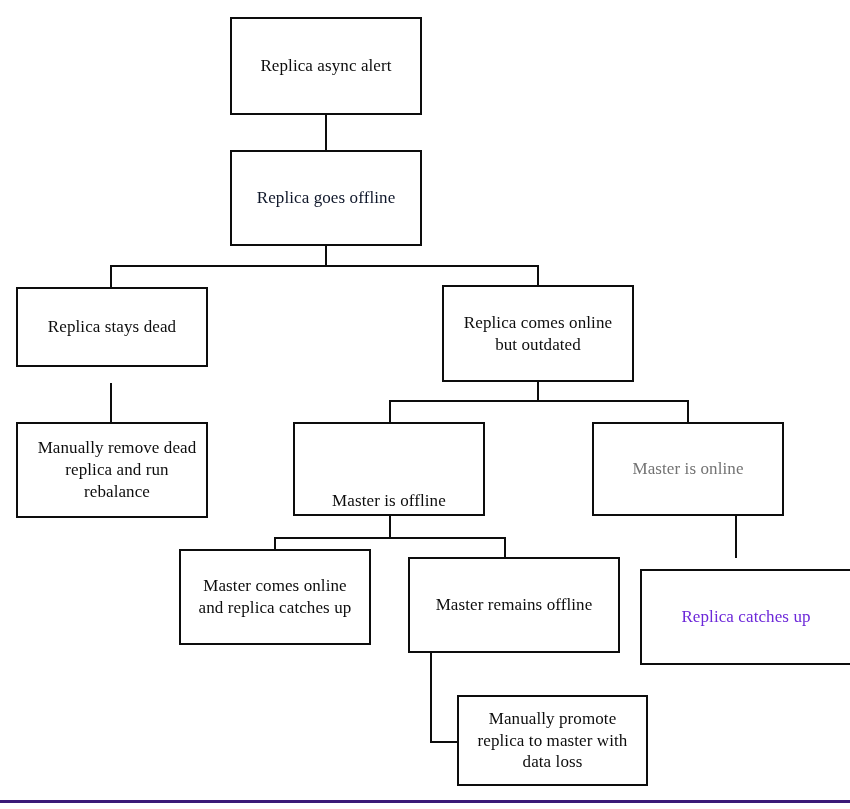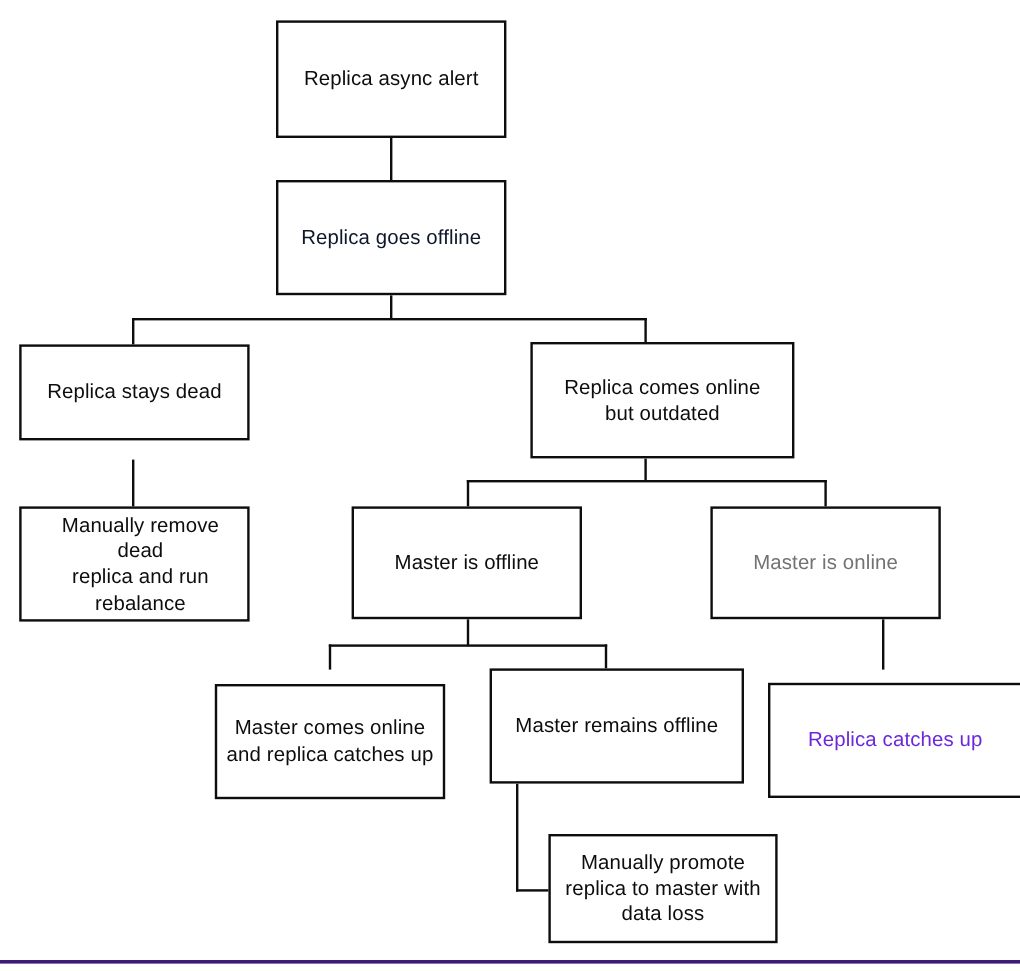--- a/index.html
+++ b/index.html
@@ -9,20 +9,21 @@
   }
   body {
     font-family: "Liberation Sans", sans-serif;
   }
   #canvas {
     position: relative;
     width: 850px;
     height: 809px;
     background: #ffffff;
     overflow: hidden;
+    font-family: Liberation Serif, serif;
   }
   .node {
     position: absolute;
     box-sizing: border-box;
     border: 2px solid #0d0d0d;
     background: #ffffff;
     display: flex;
     align-items: center;
     justify-content: center;
     text-align: center;
@@ -87,40 +88,40 @@
   </div>
 
   <div class="node" style="left: 230px; top: 150px; width: 192px; height: 96px; border-color: rgb(13, 13, 13); color: #0f172a;">
     <span class="label">Replica goes offline</span>
   </div>
 
   <div class="node" style="left: 16px; top: 287px; width: 192px; height: 80px; border-color: rgb(13, 13, 13); color: rgb(13, 13, 13);">
     <span class="label">Replica stays dead</span>
   </div>
 
-  <div class="node" style="left: 442px; top: 285px; width: 220px; height: 97px; border-color: rgb(13, 13, 13); color: rgb(13, 13, 13);">
+  <div class="node" style="left: 442px; top: 285px; width: 192px; height: 97px; border-color: rgb(13, 13, 13); color: rgb(13, 13, 13);">
     <span class="label">Replica comes online
 but outdated</span>
   </div>
 
   <div class="node" style="left: 16px; top: 422px; width: 192px; height: 96px; border-color: rgb(13, 13, 13); color: rgb(13, 13, 13); padding-left: 14px;">
     <span class="label">Manually remove dead
 replica and run
 rebalance</span>
   </div>
 
-  <div class="node" style="left: 293px; top: 422px; width: 192px; height: 94px; border-color: rgb(13, 13, 13); color: rgb(13, 13, 13);">
+  <div class="node" style="left: 293px; top: 422px; width: 192px; height: 94px; border-color: rgb(13, 13, 13); color: rgb(13, 13, 13); align-items: flex-end;">
     <span class="label">Master is offline</span>
   </div>
 
   <div class="node" style="left: 592px; top: 422px; width: 192px; height: 94px; border-color: rgb(13, 13, 13); color: #737373;">
     <span class="label">Master is online</span>
   </div>
 
-  <div class="node" style="left: 179px; top: 570px; width: 192px; height: 96px; border-color: rgb(13, 13, 13); color: rgb(13, 13, 13);">
+  <div class="node" style="left: 179px; top: 549px; width: 192px; height: 96px; border-color: rgb(13, 13, 13); color: rgb(13, 13, 13);">
     <span class="label">Master comes online
 and replica catches up</span>
   </div>
 
   <div class="node" style="left: 408px; top: 557px; width: 212px; height: 96px; border-color: rgb(13, 13, 13); color: rgb(13, 13, 13);">
     <span class="label">Master remains offline</span>
   </div>
 
   <div class="node" style="left: 640px; top: 557px; width: 212px; height: 96px; border-color: rgb(13, 13, 13); color: #6d28d9; margin-top: 12px;">
     <span class="label">Replica catches up</span>

